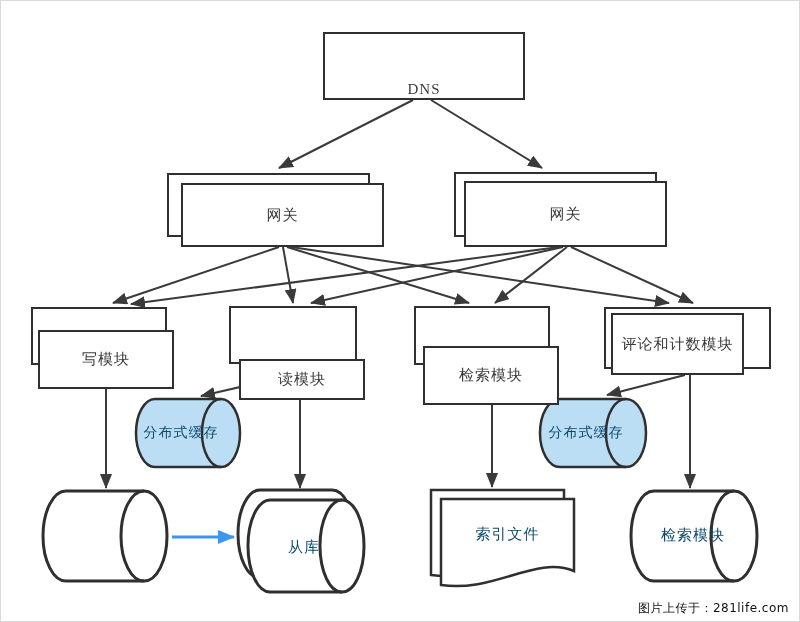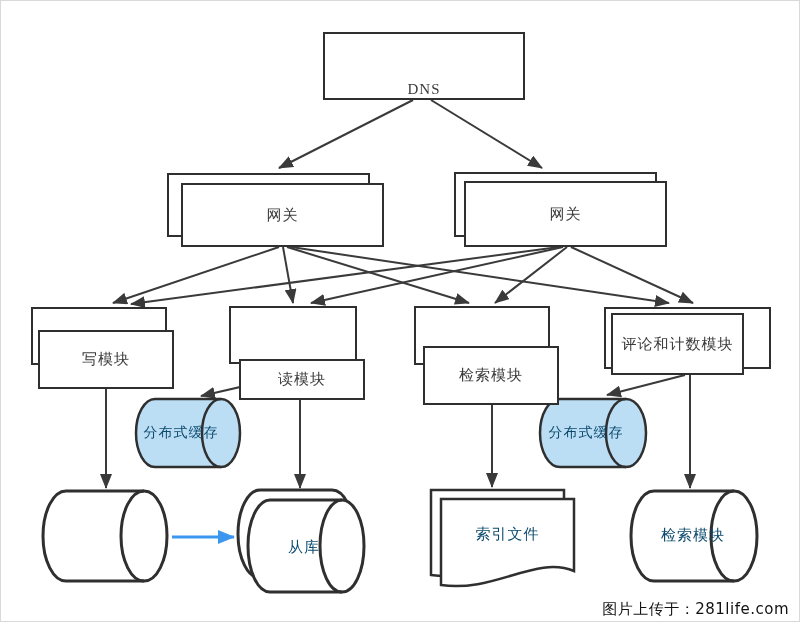--- a/index.html
+++ b/index.html
@@ -19,21 +19,21 @@
   .frontbox{z-index:3;}
   .lbl{
     position:absolute;z-index:4;display:flex;align-items:center;justify-content:center;
     text-align:center;font-size:15px;color:#0c4a6e;letter-spacing:1px;line-height:1.45;
     pointer-events:none;
   }
   .lbl.cache{font-size:14px;}
   #watermark{
     position:absolute;z-index:5;right:10px;top:599px;
     font-family:"DejaVu Sans","Liberation Sans",sans-serif;
-    font-size:15px;color:#111;letter-spacing:.5px;
+    font-size:12px;color:#111;letter-spacing:.5px;
   }
 </style>
 </head>
 <body>
 
 <div id="canvas">
 
   <svg id="wires" width="798" height="620" viewBox="0 0 798 620">
     <defs>
       <marker id="ah" markerUnits="userSpaceOnUse" markerWidth="15" markerHeight="12" viewBox="0 0 15 12" refX="14" refY="6" orient="auto">

